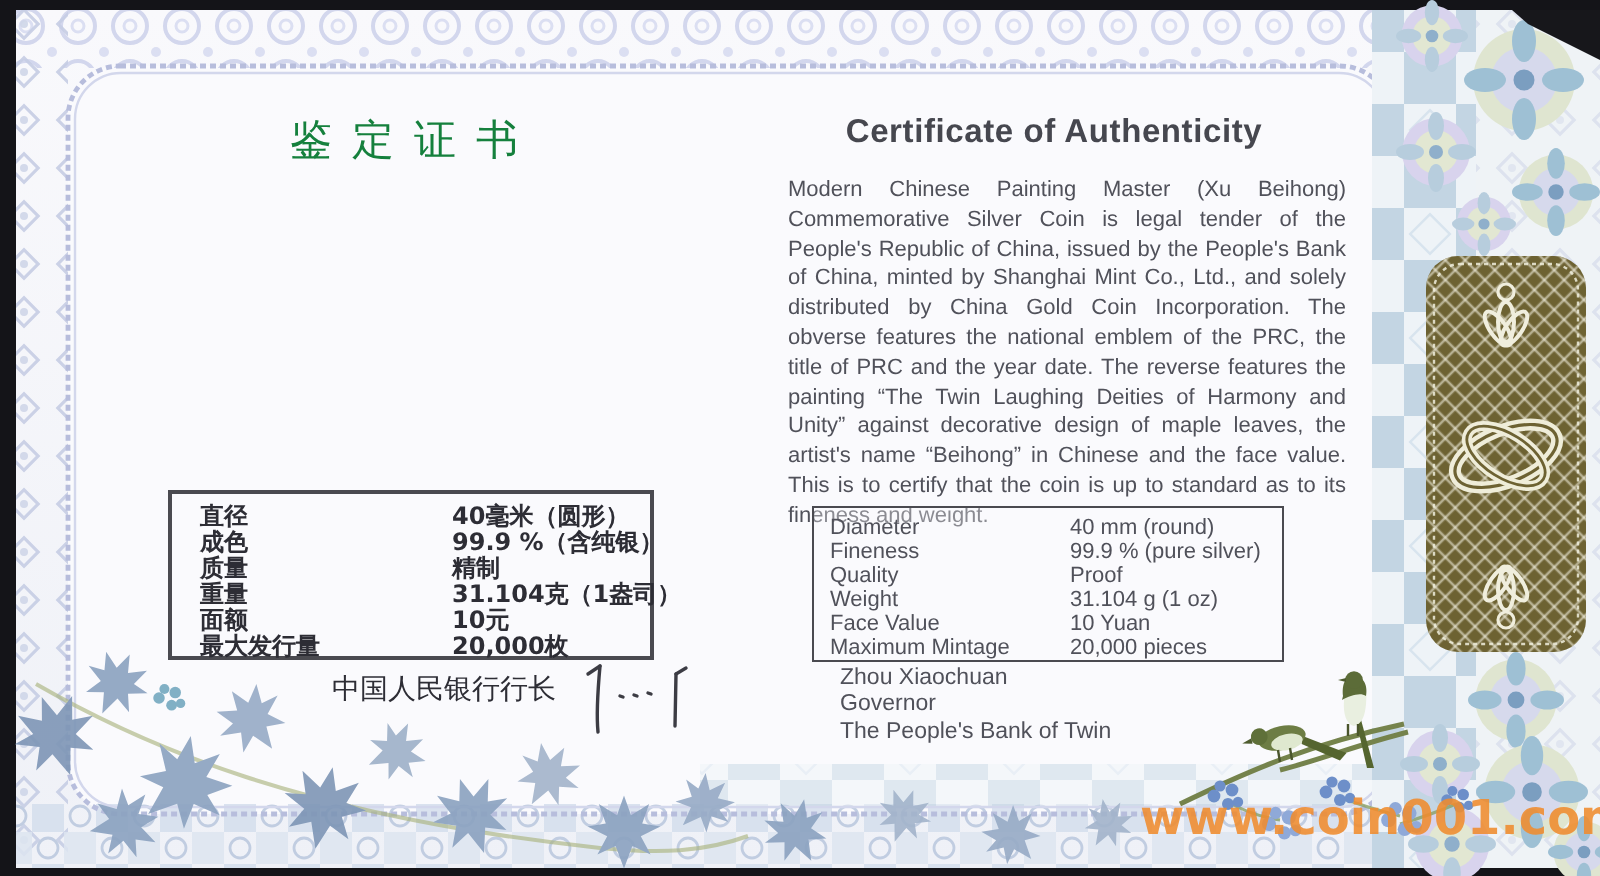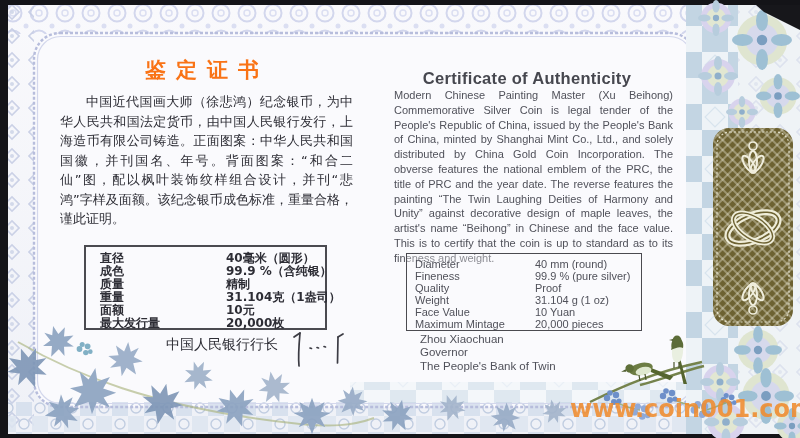--- a/index.html
+++ b/index.html
@@ -1,35 +1,35 @@
 <!DOCTYPE html>
 <html><head>
 <meta charset="utf-8">
 <style>
   html,body{margin:0;padding:0;background:#101014;}
   .stage{position:relative;width:800px;height:438px;overflow:hidden;background:#141418;
          font-family:"Liberation Sans",sans-serif;}
   .decor{position:absolute;left:0;top:0;z-index:0;}
   .layer{position:absolute;z-index:2;box-sizing:border-box;}
   .title-cn{left:145px;top:56px;width:140px;font-family:"DejaVu Sans",sans-serif;
-            font-size:21px;font-weight:bold;letter-spacing:10px;color:#f97316;white-space:nowrap;}
+            font-size:21px;font-weight:normal;letter-spacing:10px;color:#15803d;white-space:nowrap;}
   .body-cn{left:60px;top:92px;width:293px;font-family:"DejaVu Sans",sans-serif;
            font-size:13px;line-height:19.5px;font-weight:500;color:#2d2d35;
            text-align:justify;text-indent:2em;}
   .table-cn{left:84px;top:245px;width:243px;height:85px;border:2px solid #4a4a50;
             padding:5px 4px 0 14px;font-family:"DejaVu Sans",sans-serif;
             font-size:12px;font-weight:bold;color:#2d2d35;background:rgba(250,250,253,.35);}
   .table-cn .trow{display:flex;line-height:12.9px;}
   .table-cn .tl{width:126px;flex:none;}
   .table-cn .tv{flex:1;white-space:nowrap;}
   .sign-cn{left:166px;top:336px;font-family:"DejaVu Sans",sans-serif;
            font-size:14px;font-weight:normal;color:#2d2d35;white-space:nowrap;text-align:right;}
   .sig-cn{position:absolute;left:286px;top:328px;z-index:2;}
   .title-en{left:397px;top:57px;width:260px;text-align:center;font-size:16.5px;
-            font-weight:bold;letter-spacing:.3px;color:#46474f;white-space:nowrap;margin-top:12px;}
+            font-weight:bold;letter-spacing:.3px;color:#46474f;white-space:nowrap;}
   .body-en{left:394px;top:88px;width:279px;font-size:11px;line-height:14.8px;
            color:#50515a;text-align:justify;}
   .table-en{left:406px;top:253px;width:236px;height:78px;border:1.5px solid #4a4a50;
             padding:4px 4px 0 8px;font-size:11px;color:#50515a;background:rgba(250,250,253,.35);}
   .table-en .trow{display:flex;line-height:12.1px;}
   .table-en .tl{width:120px;flex:none;}
   .table-en .tv{flex:1;white-space:nowrap;}
   .sign-en{left:420px;top:333px;font-size:11.5px;line-height:13.4px;color:#50515a;}
   .watermark{left:570px;top:395px;width:228px;text-align:center;z-index:3;
              font-family:"DejaVu Sans",sans-serif;font-size:24px;font-weight:bold;
@@ -216,21 +216,20 @@
       <use href="#flower" transform="translate(640,412) scale(1.1)" fill="#8fa9d8"></use>
       <use href="#flower" transform="translate(668,396)" fill="#6d8fc9"></use>
       <use href="#flower" transform="translate(700,410) scale(1.15)" fill="#8fa9d8"></use>
       <use href="#flower" transform="translate(728,400) scale(0.9)" fill="#6d8fc9"></use>
     </g>
 
     <polygon points="756,5 800,5 800,30 764,12" fill="#17171b"></polygon>
   </svg>
 
   <div class="layer title-cn">鉴定证书</div>
-  <div class="layer body-cn">中国近代国画大师（徐悲鸿）纪念银币，为中华人民共和国法定货币，由中国人民银行发行，上海造币有限公司铸造。正面图案：中华人民共和国国徽，并刊国名、年号。背面图案：“和合二仙”图，配以枫叶装饰纹样组合设计，并刊“悲鸿”字样及面额。该纪念银币成色标准，重量合格，谨此证明。</div>
 
   <div class="layer table-cn">
     <div class="trow">
         <span class="tl">直径</span>
         <span class="tv">40毫米（圆形）</span>
       </div>
     <div class="trow">
         <span class="tl">成色</span>
         <span class="tv">99.9 %（含纯银）</span>
       </div>

